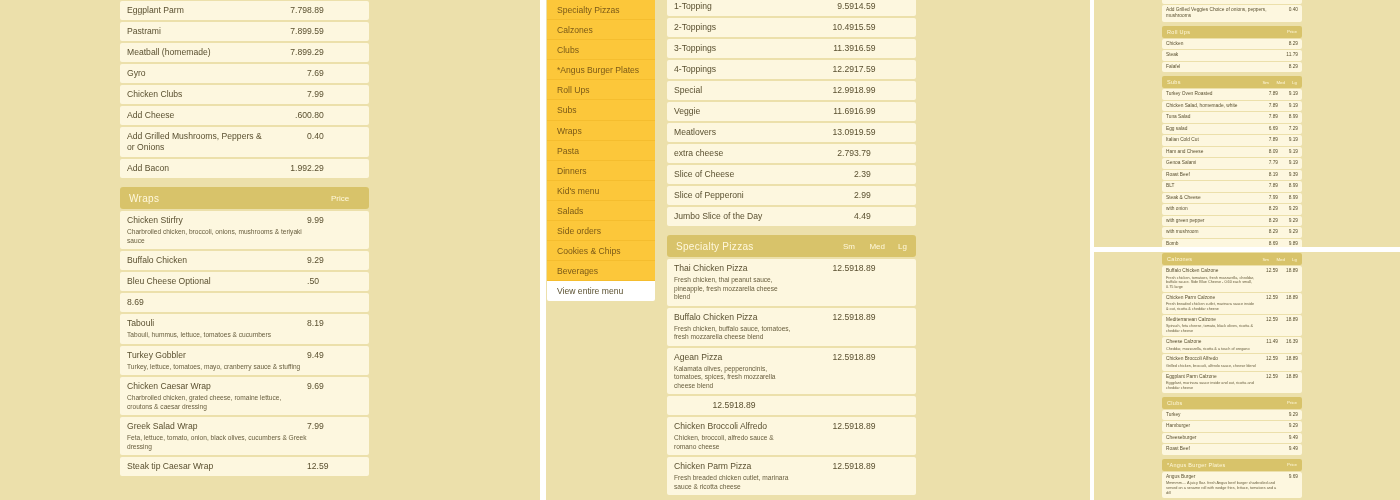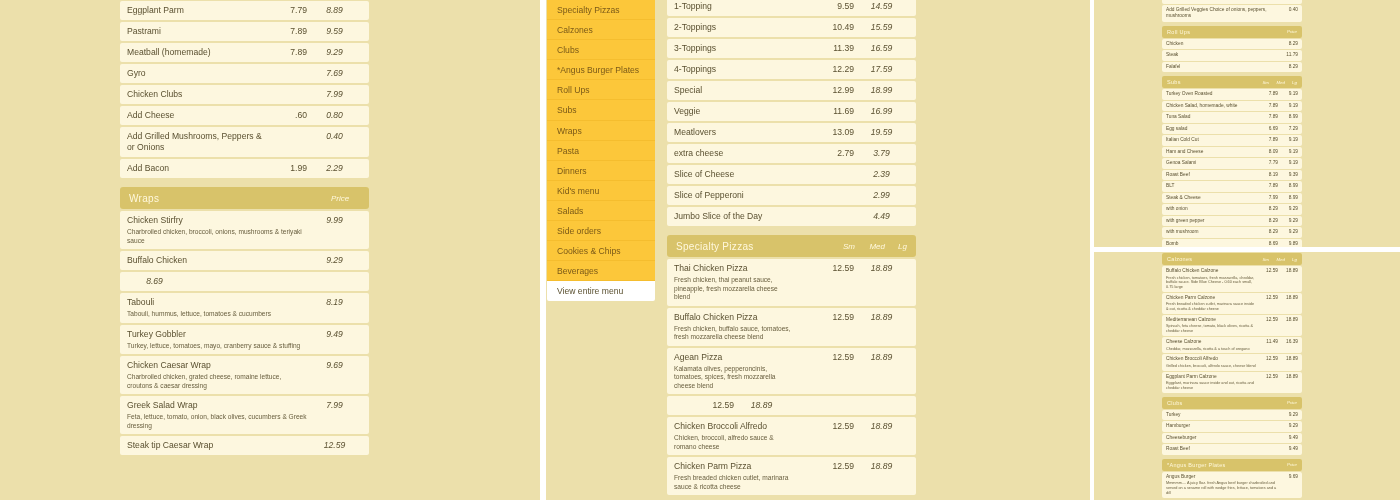--- a/index.html
+++ b/index.html
@@ -7,25 +7,25 @@
   .stage { position: relative; width: 1400px; height: 456px; }
   .vdiv { position: absolute; top: 0; height: 500px; background: #ffffff; }
   .hdiv { position: absolute; height: 5px; background: #ffffff; }
 
   
   .p1 { position: absolute; left: 120px; top: 0; width: 249px; }
   .row { background: #fdf7df; border-radius: 2px; margin-bottom: 2px; display: flex; padding: 4px 7px 4px 7px; font-size: 8.6px; min-height: 18px; align-items: flex-start; }
   .row .nm { flex: 1; line-height: 11px; }
   .row .sub { font-size: 6.6px; color: #6a6040; line-height: 8.5px; margin-top: 2px; }
   .row .c1 { width: 45px; text-align: right; line-height: 11px; }
-  .row .c2 { width: 55px; text-align: center; line-height: 11px; font-style: italic; }
+  .row .c2 { width: 55px; text-align: left; line-height: 11px; }
   .row .c3 { width: 55px; text-align: right; line-height: 11px; }
   .sechead { background: #d8c36a; border-radius: 3px; color: #fff8dc; display: flex; align-items: center; height: 22px; padding: 0 9px; margin: 8px 0 2px 0; }
   .sechead .ttl { flex: 1; font-size: 10px; letter-spacing: 0.3px; }
-  .sechead .hc { font-size: 8px; text-align: right; font-style: italic; }
+  .sechead .hc { font-size: 8px; text-align: right; }
 
   
   .side { position: absolute; left: 547px; top: 0; width: 108px; }
   .side .it { background: #fcc73a; color: #7b5a18; font-size: 8.6px; height: 20.1px; line-height: 20px; padding-left: 10px; border-bottom: 1px solid #f5bd2e; }
   .side .view { background: #ffffff; color: #5a5030; font-size: 8.6px; height: 20px; line-height: 20px; padding-left: 10px; border-radius: 0 0 2px 2px; }
 
   .p2 { position: absolute; left: 667px; top: 0; width: 249px; }
   .p2 .row { min-height: 18px; }
   .p2 .row .c1 { width: 60px; }
   .p2 .row .c2 { width: 55px; }
@@ -119,20 +119,26 @@
             <div>Chicken Stirfry</div>
             <div class="sub">Charbroiled chicken, broccoli, onions, mushrooms &amp; teriyaki sauce</div>
           </div>
           <div class="c2">9.99</div>
         </div>
         <div class="row">
           <div class="nm">
             <div>Buffalo Chicken</div>
           </div>
           <div class="c2">9.29</div>
+        </div>
+        <div class="row">
+          <div class="nm">
+            <div>Bleu Cheese Optional</div>
+          </div>
+          <div class="c2">.50</div>
         </div>
         <div class="row">
           <div class="c2">8.69</div>
         </div>
         <div class="row">
           <div class="nm">
             <div>Tabouli</div>
             <div class="sub">Tabouli, hummus, lettuce, tomatoes &amp; cucumbers</div>
           </div>
           <div class="c2">8.19</div>

